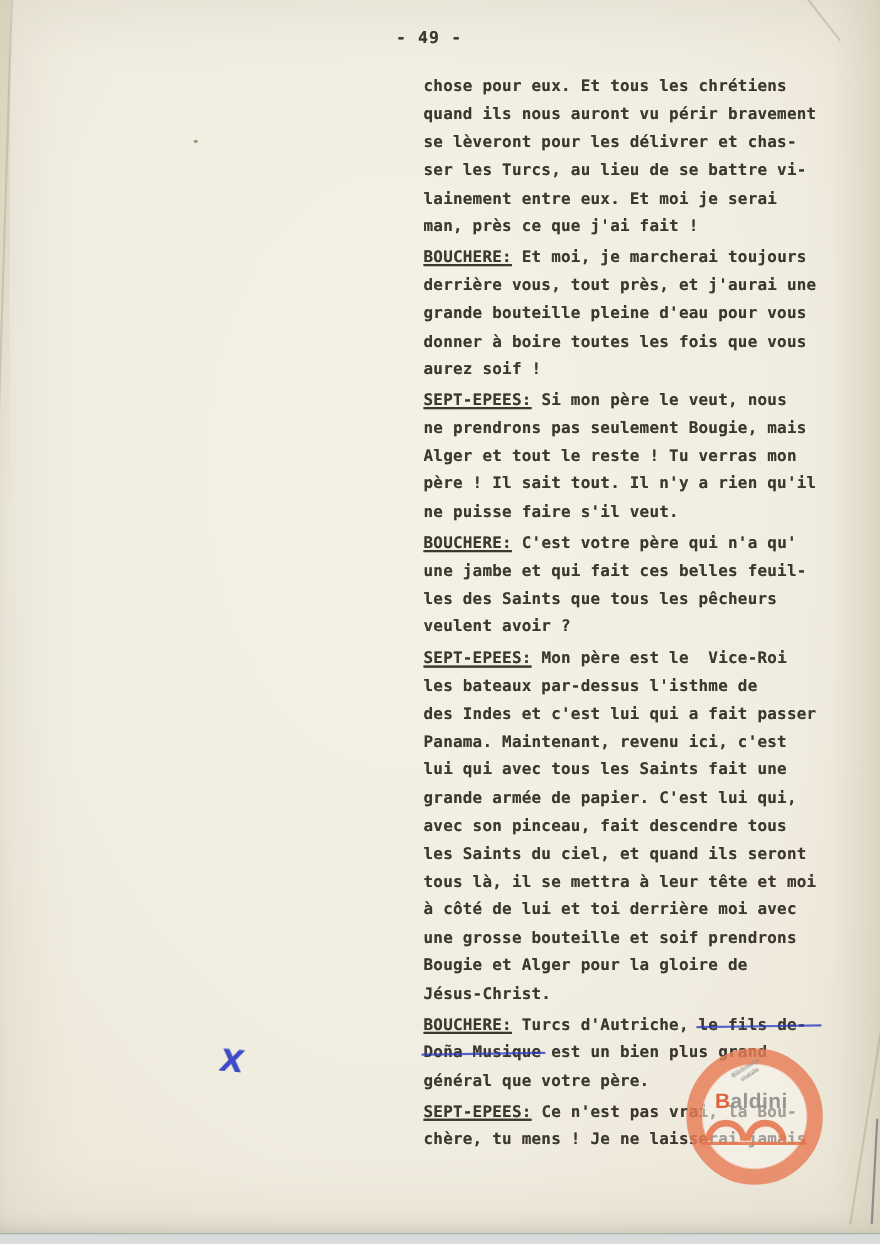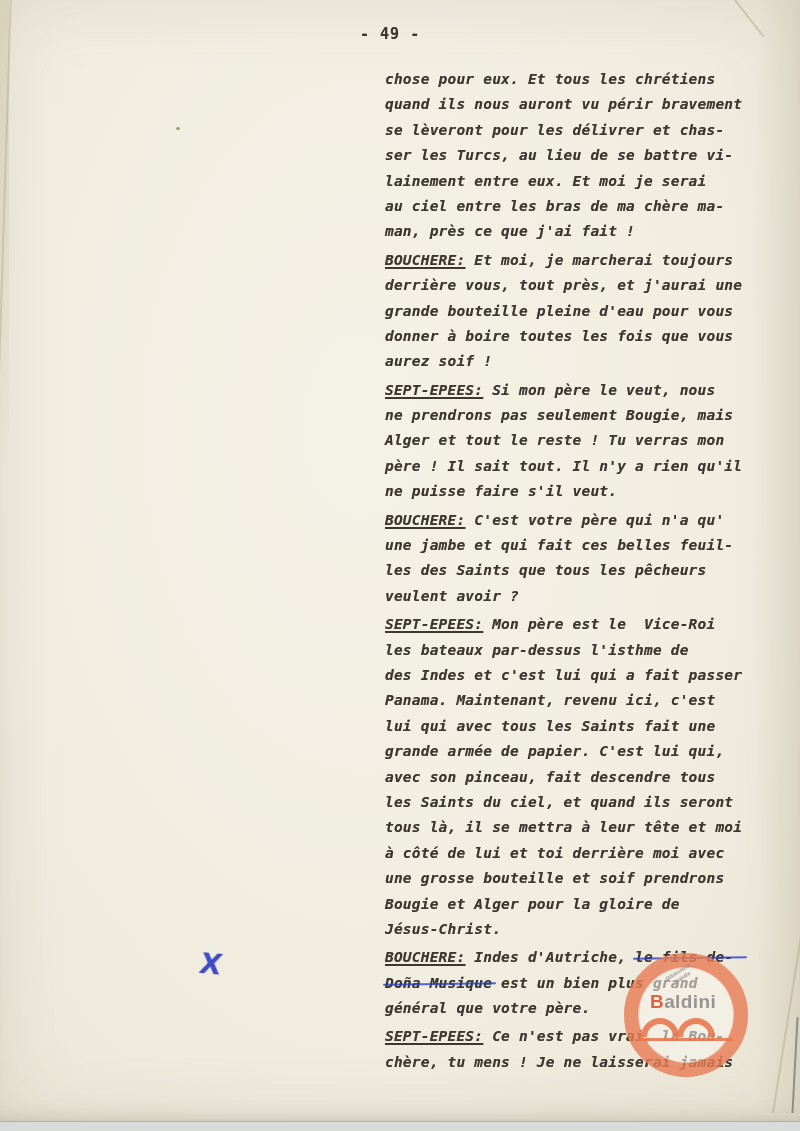--- a/index.html
+++ b/index.html
@@ -28,21 +28,21 @@
     position:absolute;left:360px;top:25px;
     font:bold 15px "DejaVu Sans Mono", monospace;color:#3c372f;
     letter-spacing:1px;white-space:pre;text-shadow:0 0 .6px rgba(60,55,47,.6);
   }
   .content{
     position:absolute;left:385px;top:67px;width:368px;
     font:bold 14.5px "DejaVu Sans Mono", monospace;color:#3c372f;
     letter-spacing:.2px;text-shadow:0 0 .6px rgba(60,55,47,.55);
   }
   .para{margin:0 0 3px 0;padding:0;}
-  .line{display:block;height:25.4px;line-height:25.4px;white-space:pre;font-style:italic;}
+  .line{display:block;height:25.4px;line-height:25.4px;white-space:pre;}
   .speaker{text-decoration:underline;text-decoration-thickness:1.6px;text-underline-offset:2px;text-align:right;}
   .strike{position:relative;}
   .strike::after{
     content:'';position:absolute;left:-2px;right:-4px;top:8px;height:2.2px;
     background:var(--blue_ink,#2e3ec4);opacity:.8;border-radius:2px;transform:rotate(-.8deg);
   }
   .strike.ext::after{right:-14px;}
 
   
   .xmark{
@@ -87,21 +87,20 @@
   <div class="pagenum">- 49 -</div>
 
   <div class="content">
 
     <p class="para">
       <span class="line">chose pour eux. Et tous les chrétiens</span>
       <span class="line">quand ils nous auront vu périr bravement</span>
       <span class="line">se lèveront pour les délivrer et chas-</span>
       <span class="line">ser les Turcs, au lieu de se battre vi-</span>
       <span class="line">lainement entre eux. Et moi je serai</span>
-      <span class="line">au ciel entre les bras de ma chère ma-</span>
       <span class="line">man, près ce que j'ai fait !</span>
     </p>
 
     <p class="para">
       <span class="line"><span class="speaker">BOUCHERE:</span><span> Et moi, je marcherai toujours</span></span>
       <span class="line">derrière vous, tout près, et j'aurai une</span>
       <span class="line">grande bouteille pleine d'eau pour vous</span>
       <span class="line">donner à boire toutes les fois que vous</span>
       <span class="line">aurez soif !</span>
     </p>
@@ -131,21 +130,21 @@
       <span class="line">avec son pinceau, fait descendre tous</span>
       <span class="line">les Saints du ciel, et quand ils seront</span>
       <span class="line">tous là, il se mettra à leur tête et moi</span>
       <span class="line">à côté de lui et toi derrière moi avec</span>
       <span class="line">une grosse bouteille et soif prendrons</span>
       <span class="line">Bougie et Alger pour la gloire de</span>
       <span class="line">Jésus-Christ.</span>
     </p>
 
     <p class="para">
-      <span class="line"><span class="speaker">BOUCHERE:</span><span> Indes d'Autriche, </span><span class="strike ext">le fils de-</span></span>
+      <span class="line"><span class="speaker">BOUCHERE:</span><span> Turcs d'Autriche, </span><span class="strike ext">le fils de-</span></span>
       <span class="line"><span class="strike">Doña Musique</span><span> est un bien plus grand</span></span>
       <span class="line">général que votre père.</span>
     </p>
 
     <p class="para">
       <span class="line"><span class="speaker">SEPT-EPEES:</span><span> Ce n'est pas vrai, la Bou-</span></span>
       <span class="line">chère, tu mens ! Je ne laisserai jamais</span>
     </p>
 
   </div>

